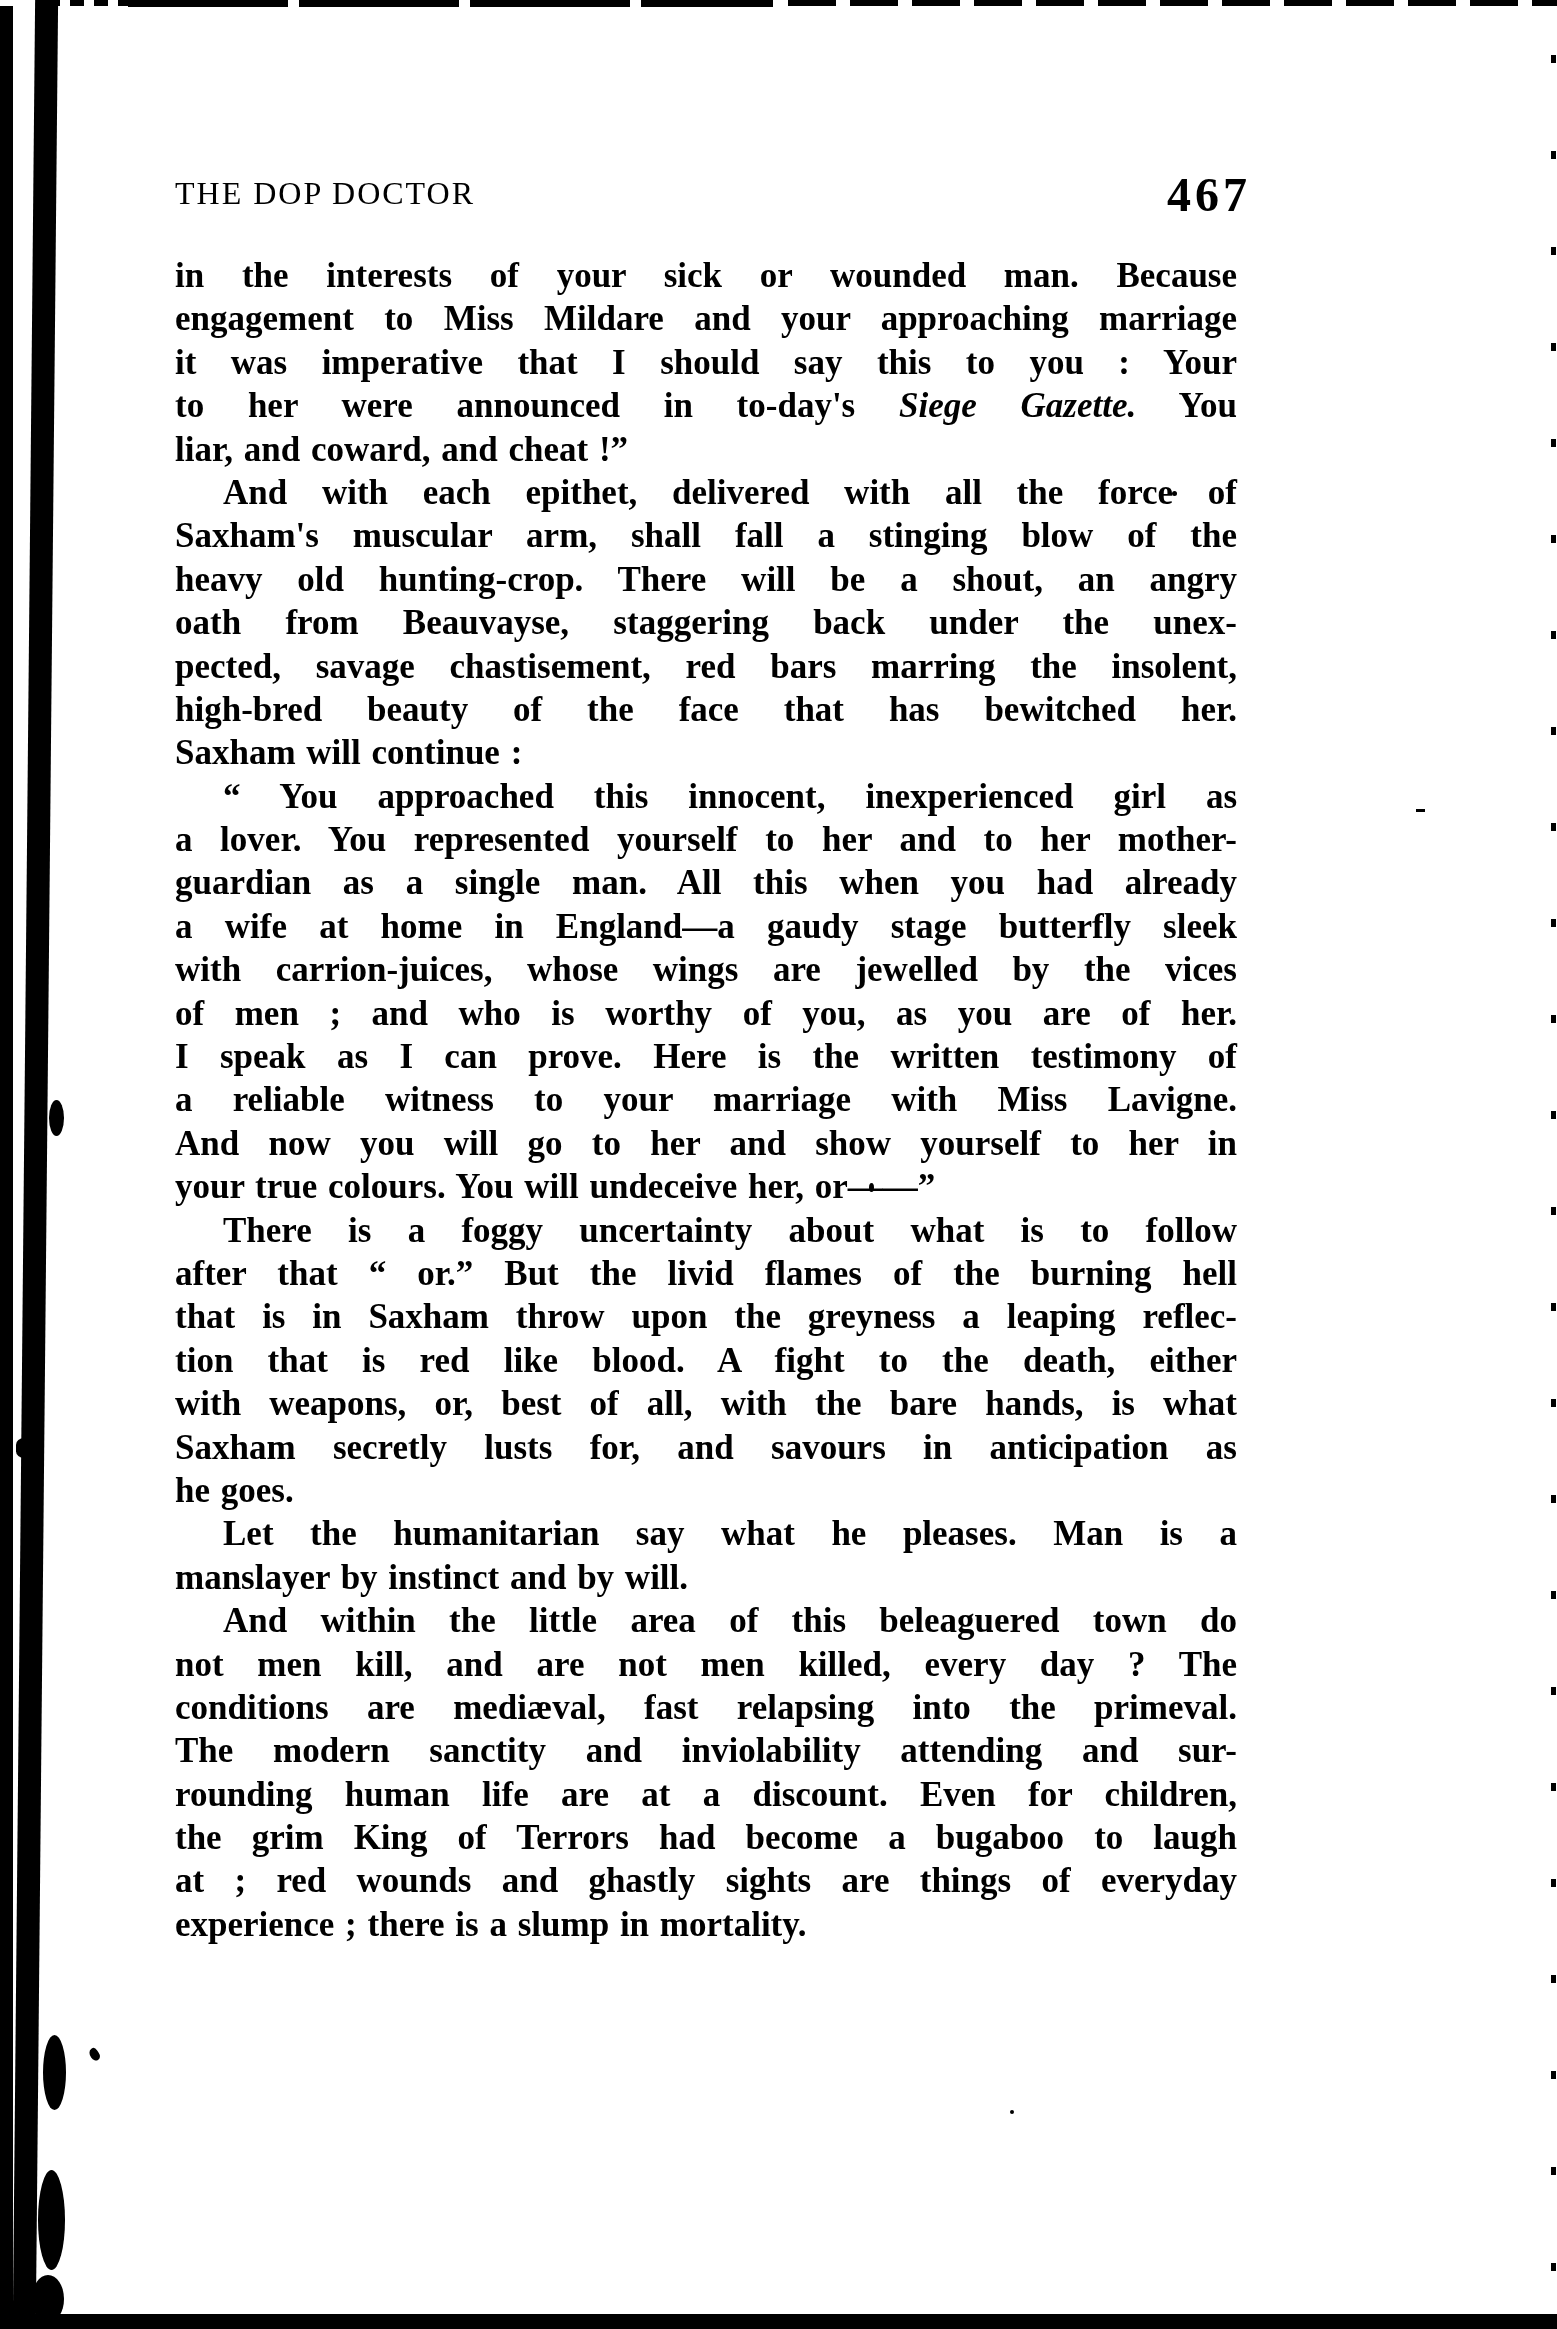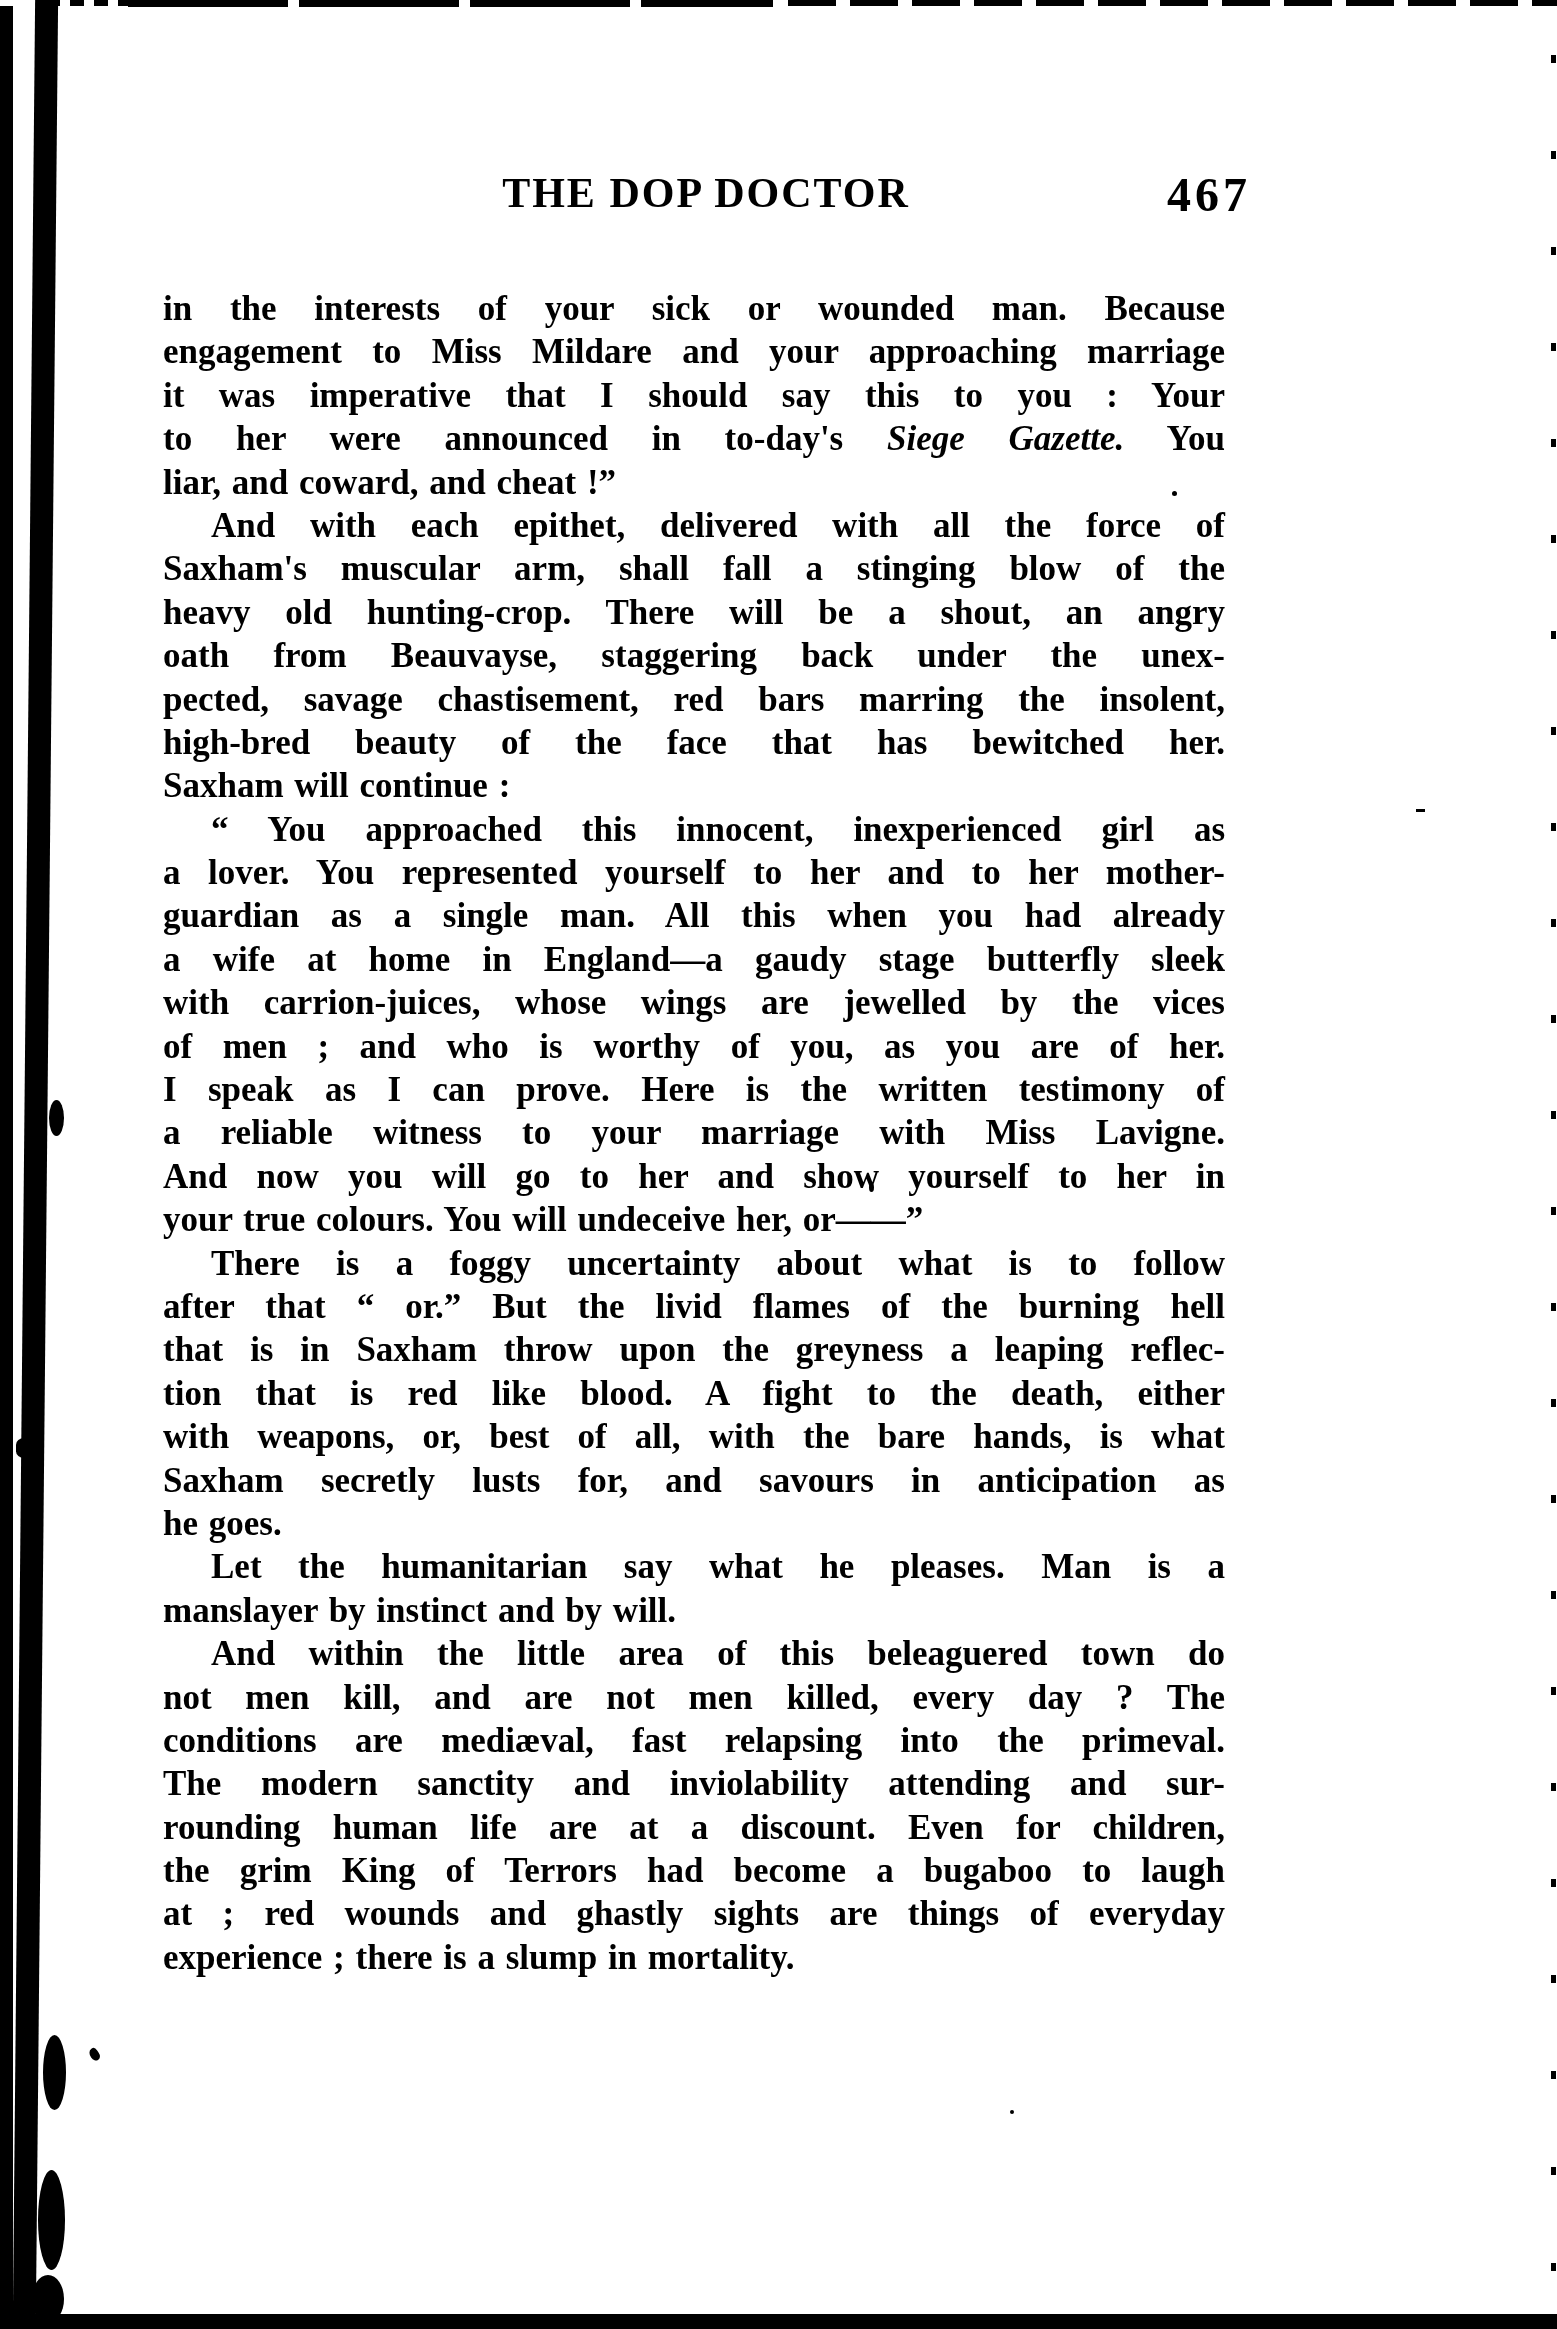--- a/index.html
+++ b/index.html
@@ -35,33 +35,32 @@
   .speck { position:absolute; background:#000; }
   .s1 { left:90px; top:2048px; width:9px; height:13px; border-radius:60% 40% 50% 50%; transform:rotate(-35deg); }
   .s2 { left:1010px; top:2110px; width:4px; height:4px; border-radius:50%; }
   .s3 { left:1172px; top:491px; width:5px; height:5px; border-radius:50%; }
   .s4 { left:869px; top:1183px; width:5px; height:9px; border-radius:50%; }
   .s5 { left:1416px; top:809px; width:9px; height:3px; }
 
   
   .header { position:absolute; left:175px; top:170px; width:1062px; height:50px; }
   .title {
-    text-align:center; font-size:42px; font-weight:700; letter-spacing:2px;
+    text-align:left; font-size:32px; font-weight:400; letter-spacing:2px;
     line-height:46px; white-space:nowrap;
   }
   .pagenum {
     position:absolute; right:-14px; top:2px;
     font-size:48px; font-weight:700; letter-spacing:4px; line-height:46px;
   }
 
   .body-text {
-    position:absolute; left:163px; top:254px; width:1062px;
+    position:absolute; left:175px; top:254px; width:1062px;
     font-size:35px; font-weight:700; line-height:43.4px;
     word-spacing:2px;
-    margin-top:33px;
   }
   .line {
     height:43.4px; overflow:visible;
     text-align:justify; text-align-last:justify; text-justify:inter-word;
   }
   .line.end { text-align-last:left; }
   .line.indent { padding-left:48px; }
   .italic { font-style:italic; }
 </style>
 </head>

